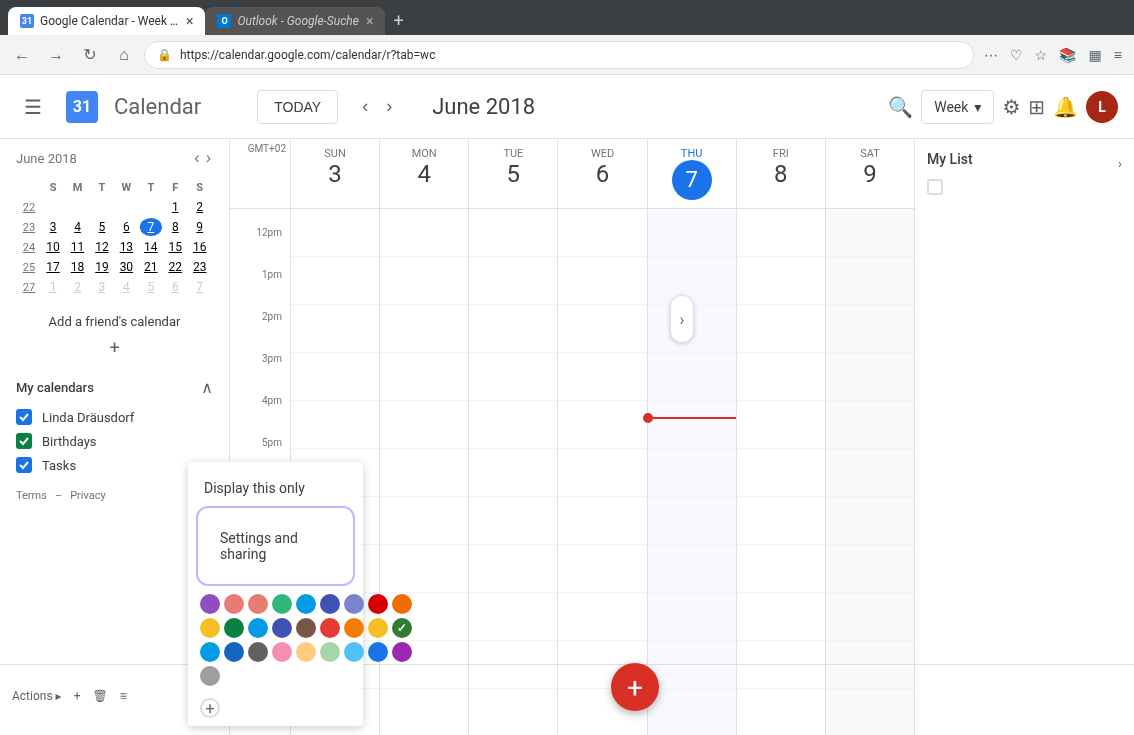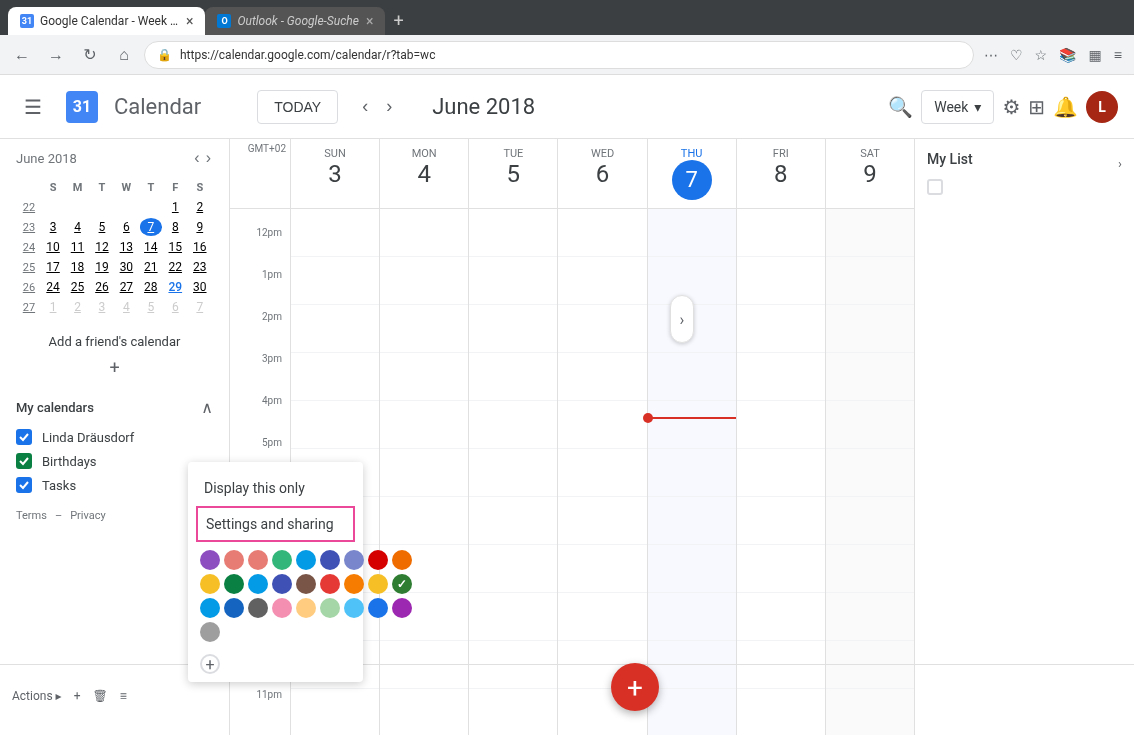--- a/index.html
+++ b/index.html
@@ -105,21 +105,21 @@
 
     
     .right-panel { width: 220px; flex-shrink: 0; border-left: 1px solid #e0e0e0; padding: 12px; }
     .right-panel-title { font-size: 14px; font-weight: 500; color: #3c4043; margin-bottom: 8px; }
     .my-list-item { display: flex; align-items: center; gap: 8px; padding: 4px 0; }
     .list-checkbox { width: 16px; height: 16px; border: 2px solid #dadce0; border-radius: 3px; }
 
     
     .context-menu { position: absolute; left: 188px; top: 462px; background: white; border-radius: 4px; box-shadow: 0 2px 10px rgba(0,0,0,0.2); z-index: 100; width: 175px; padding: 8px 0; }
     .context-menu-item { padding: 10px 16px; font-size: 14px; color: #3c4043; cursor: pointer; }
-    .context-menu-item.highlighted { border: 2px solid #ec4899; margin: 0 8px; border-radius: 0; padding: 8px; }
+    .context-menu-item.highlighted { border: 2px solid #c4b5fd; margin: 0 8px; border-radius: 12px; padding: 22px; }
     .color-grid { padding: 8px 12px; display: grid; grid-template-columns: repeat(9, 20px); gap: 4px; }
     .color-dot { width: 20px; height: 20px; border-radius: 50%; cursor: pointer; display: flex; align-items: center; justify-content: center; }
     .color-dot.selected::after { content: '✓'; color: white; font-size: 12px; font-weight: bold; }
     .color-add { width: 20px; height: 20px; border: 2px solid #dadce0; border-radius: 50%; display: flex; align-items: center; justify-content: center; color: #5f6368; font-size: 16px; cursor: pointer; margin-top: 4px; margin-left: 12px; }
 
     
     .fab { position: absolute; bottom: 24px; right: 255px; width: 48px; height: 48px; background: #d93025; border-radius: 50%; display: flex; align-items: center; justify-content: center; color: white; font-size: 28px; cursor: pointer; box-shadow: 0 3px 8px rgba(0,0,0,0.3); z-index: 10; }
 
     .scroll-btn { position: absolute; right: 220px; top: 50%; transform: translateY(-50%); width: 24px; height: 48px; background: white; border: 1px solid #e0e0e0; border-radius: 12px; display: flex; align-items: center; justify-content: center; cursor: pointer; color: #5f6368; font-size: 16px; box-shadow: 0 1px 4px rgba(0,0,0,0.2); z-index: 5; }
 
@@ -248,30 +248,20 @@
             <td class="week-num">25</td>
             <td>17</td>
             <td>18</td>
             <td>19</td>
             <td>30</td>
             <td>21</td>
             <td>22</td>
             <td>23</td>
           </tr>
           <tr>
-            <td class="week-num">26</td>
-            <td>24</td>
-            <td>25</td>
-            <td>26</td>
-            <td>27</td>
-            <td>28</td>
-            <td style="color:#1a73e8;font-weight:500;">29</td>
-            <td>30</td>
-          </tr>
-          <tr>
             <td class="week-num">27</td>
             <td class="other-month">1</td>
             <td class="other-month">2</td>
             <td class="other-month">3</td>
             <td class="other-month">4</td>
             <td class="other-month">5</td>
             <td class="other-month">6</td>
             <td class="other-month">7</td>
           </tr>
         </tbody>

